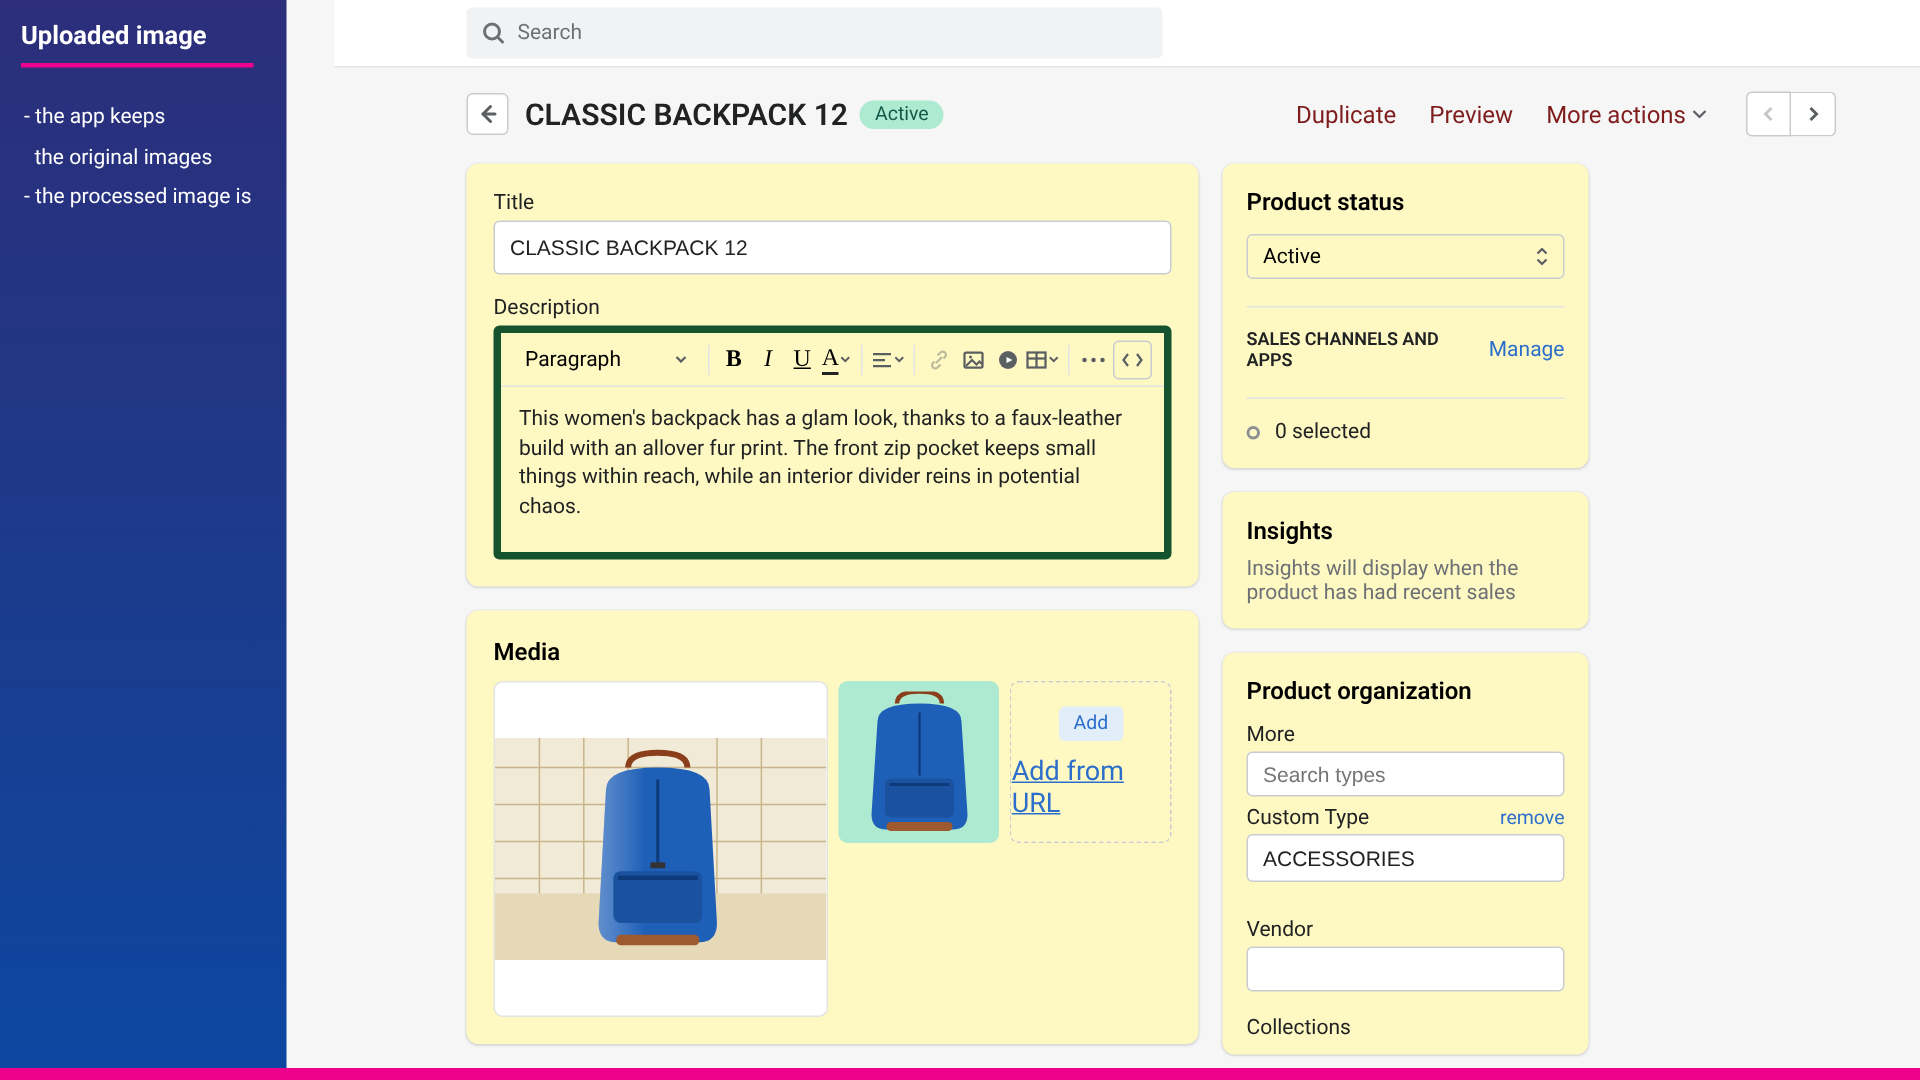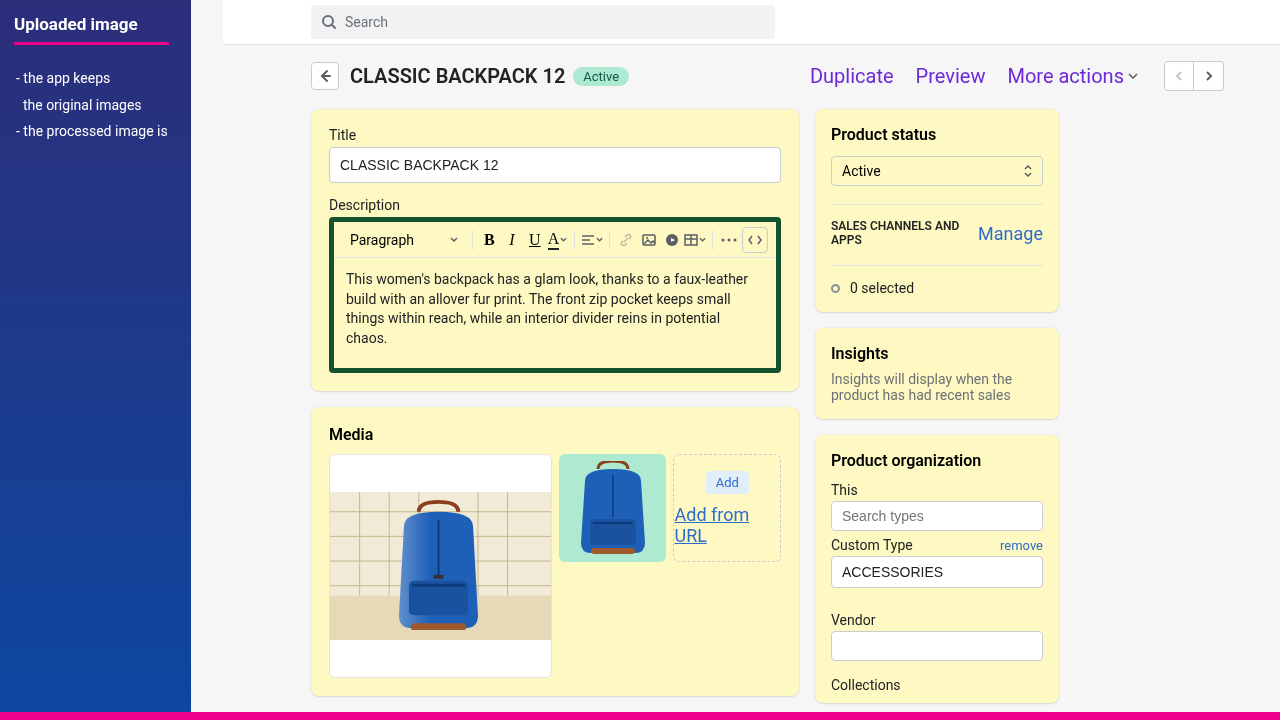--- a/index.html
+++ b/index.html
@@ -102,22 +102,22 @@
       border-radius: 12px;
       font-weight: 400;
     }
     .header-actions {
       margin-left: auto;
       display: flex;
       align-items: center;
       gap: 22px;
     }
     .header-actions .action-link {
-      font-size: 20px;
-      color: #6d28d9;
+      font-size: 16px;
+      color: #7f1d1d;
       cursor: pointer;
     }
     .more-actions-label { display: flex; align-items: center; gap: 4px; justify-content: center; }
     .nav-arrows {
       display: flex;
       margin-left: 4px;
     }
     .nav-arrow {
       width: 30px; height: 30px;
       border: 1px solid #c9cccf;
@@ -279,21 +279,21 @@
       justify-content: space-between;
       align-items: center;
       text-transform: uppercase;
       font-size: 12px;
       font-weight: 600;
       color: #202223;
       margin-bottom: 18px;
     }
     .manage-link {
       color: #2c6ecb;
-      font-size: 18px;
+      font-size: 14px;
       text-transform: none;
       font-weight: 400;
     }
     .selected-row {
       display: flex;
       align-items: center;
       gap: 10px;
       font-size: 14px;
       color: #202223;
       border-top: 1px solid #e1e3e5;
@@ -553,21 +553,21 @@
         </div>
       </div>
 
       <div class="card card-pad-sm">
         <div class="right-card-title" style="margin-bottom:0;">Insights</div>
         <div class="insights-text">Insights will display when the product has had recent sales</div>
       </div>
 
       <div class="card card-pad-sm" style="padding-bottom:10px;">
         <div class="right-card-title">Product organization</div>
-        <label class="org-label">This</label>
+        <label class="org-label">More</label>
         <input class="text-input" style="height: 30px;" type="text" placeholder="Search types">
         <div class="org-label-row">
           <label class="org-label">Custom Type</label>
           <span class="remove-link">remove</span>
         </div>
         <input class="text-input" style="height: 32px;" type="text" value="ACCESSORIES">
         <label class="org-label" style="margin-top:24px;">Vendor</label>
         <input class="text-input" style="height: 30px;" type="text">
         <label class="org-label" style="margin-top:16px;margin-bottom:0;">Collections</label>
       </div>

